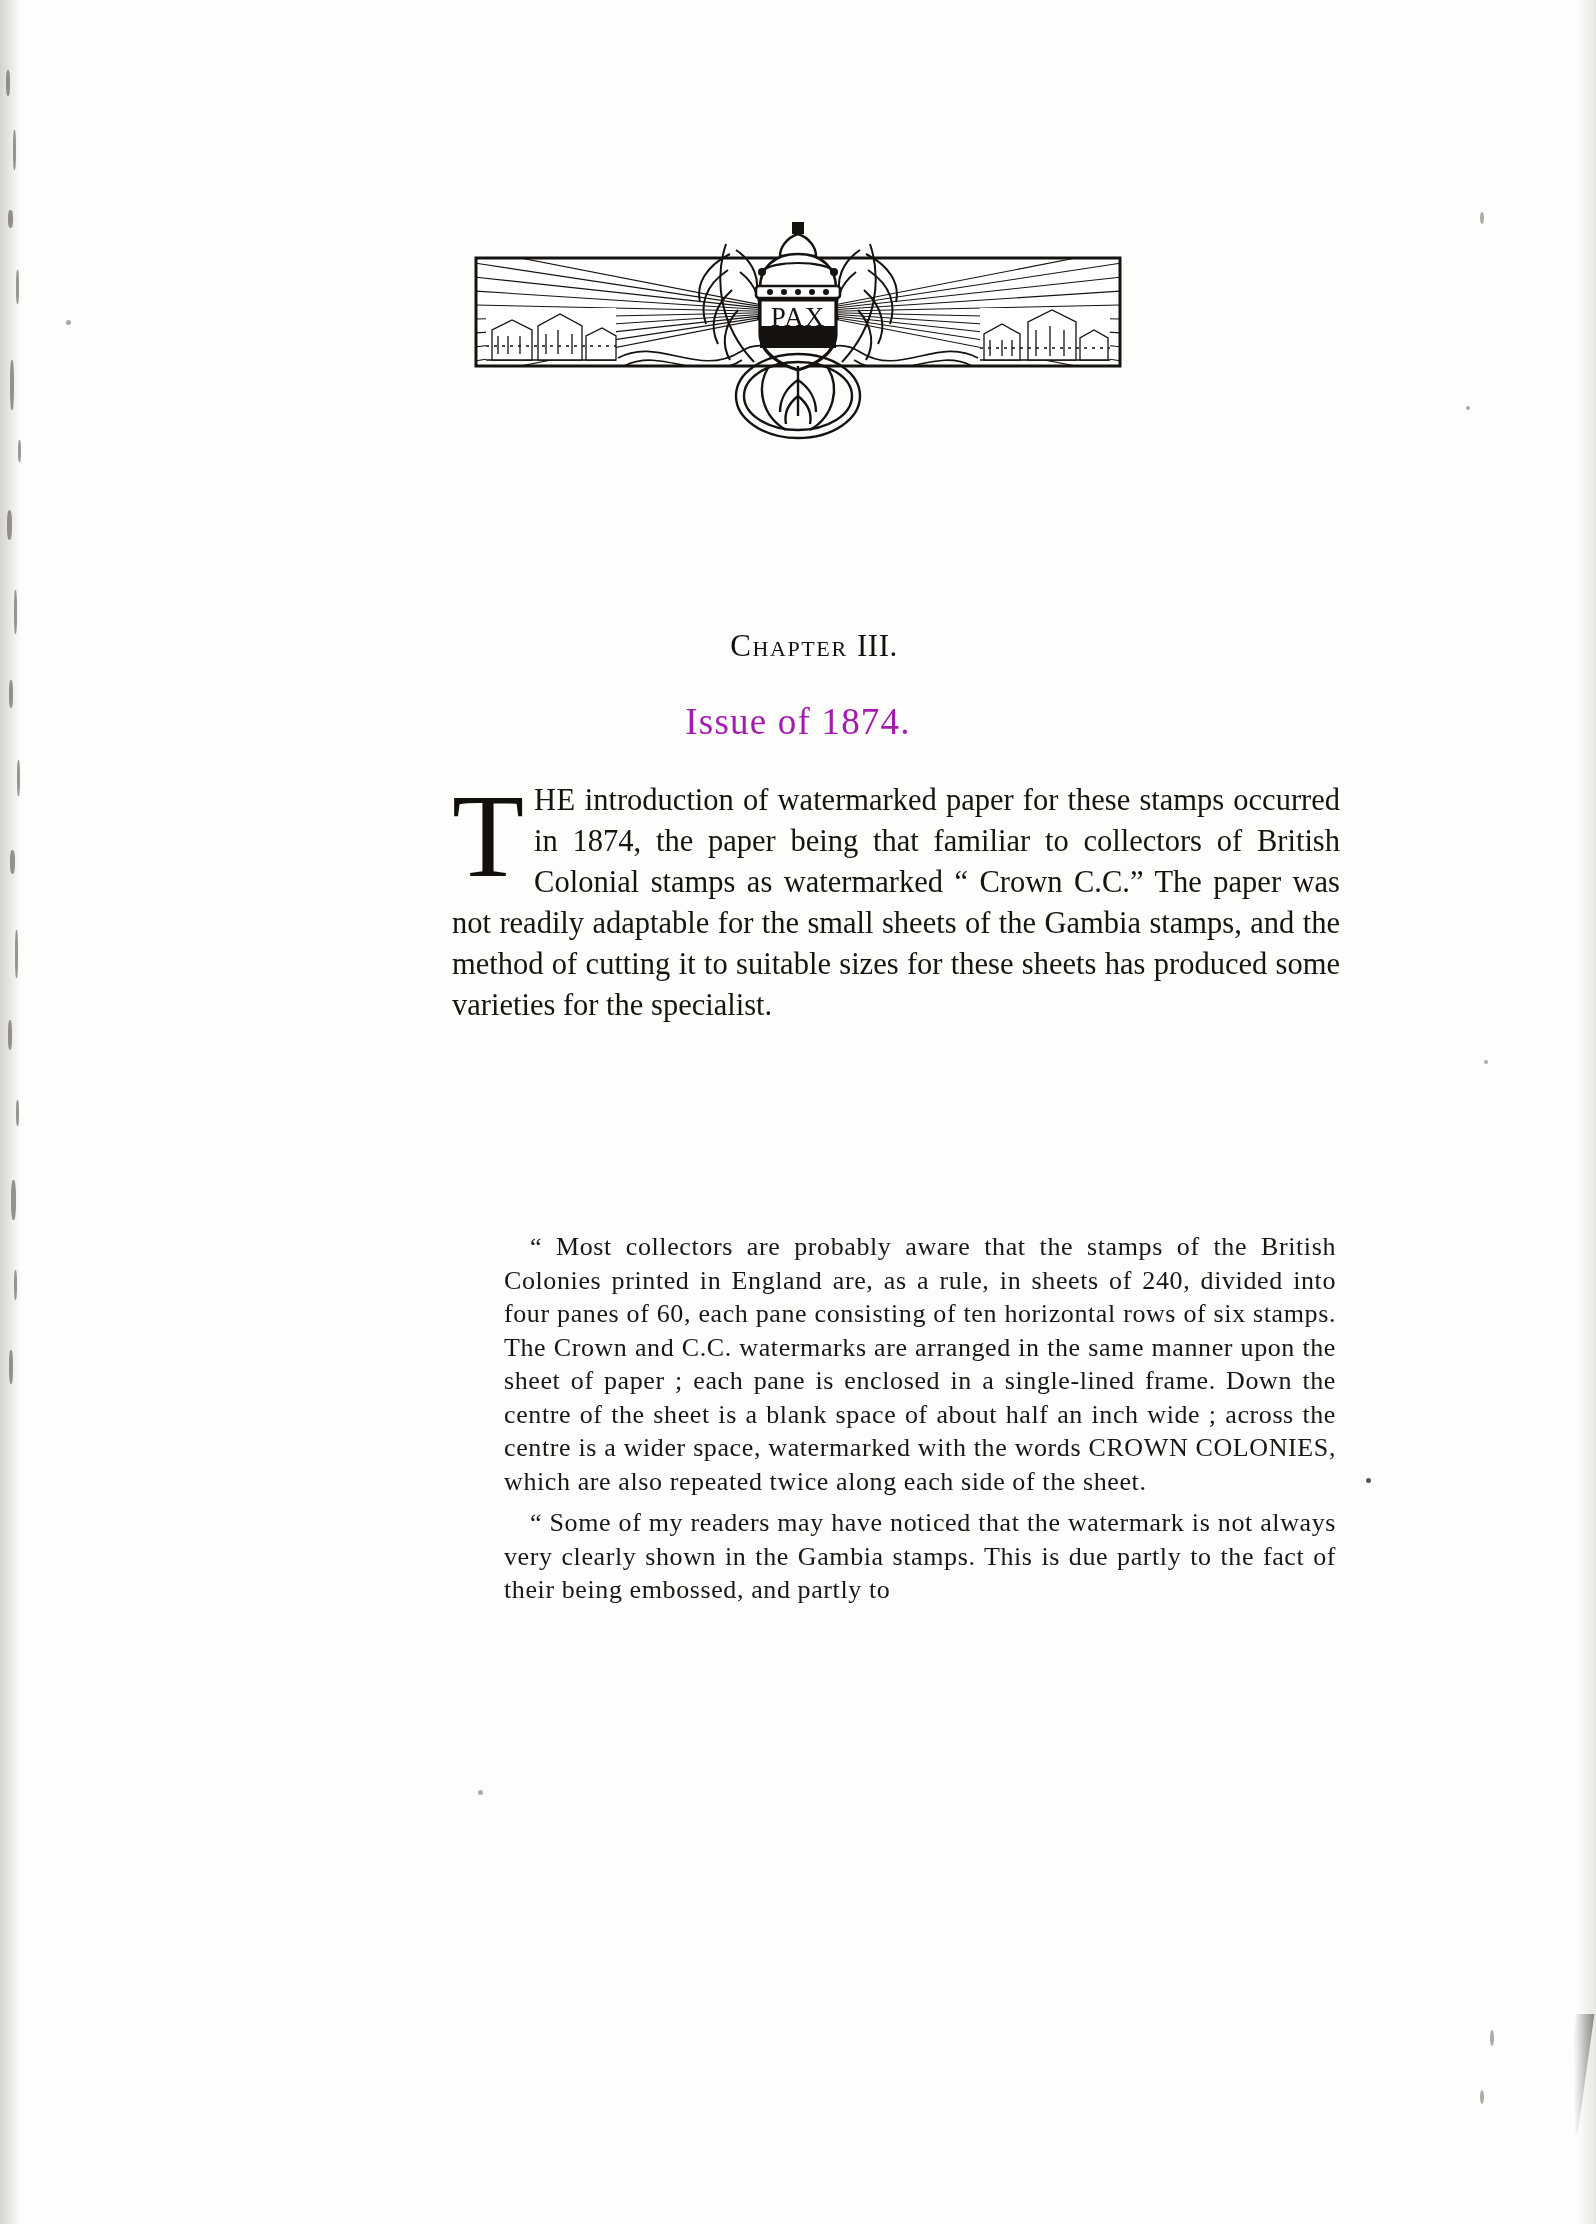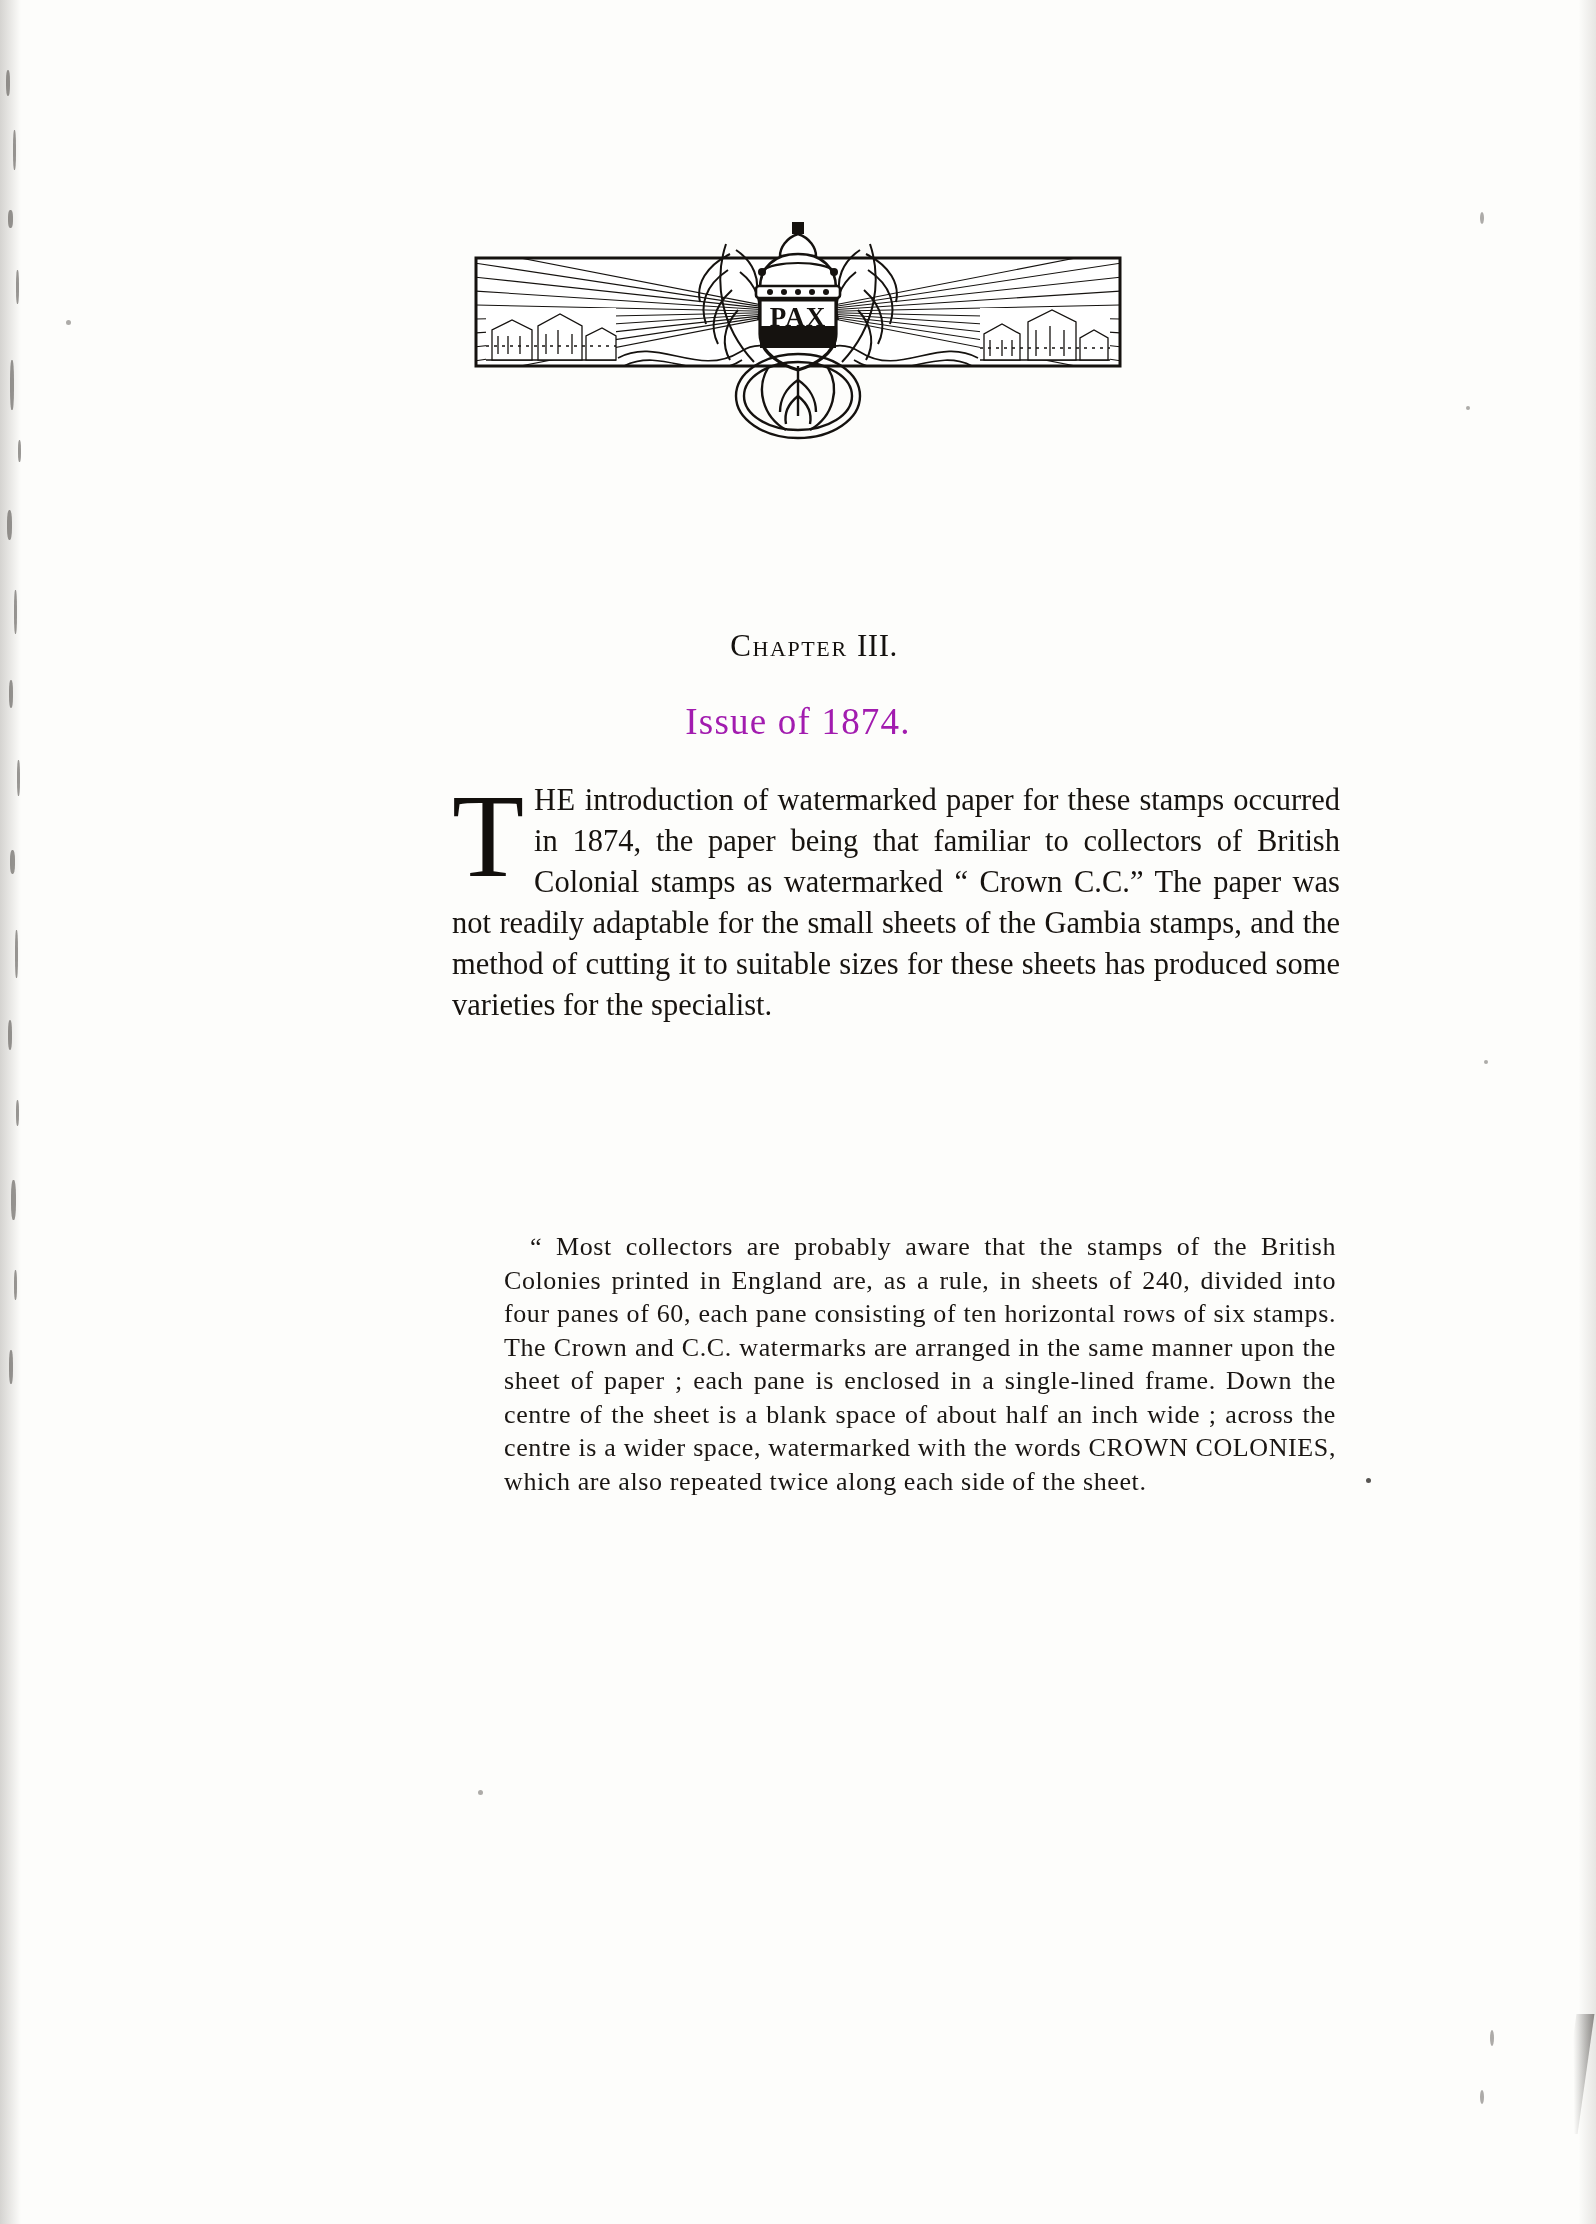--- a/index.html
+++ b/index.html
@@ -68,21 +68,20 @@
     width: 1596px;
   }
 
   
   .headpiece {
     position: absolute;
     left: 468px;
     top: 210px;
     width: 660px;
     height: 260px;
-    font-weight: bold;
   }
   .headpiece svg { display: block; }
 
   .chapter-line {
     position: absolute;
     top: 628px;
     left: 0; right: 0;
     text-align: center;
     font-size: 31px;
     letter-spacing: 1.6px;
@@ -328,17 +327,18 @@
 
   <div class="issue-title">Issue of 1874.</div>
 
   <div class="body-col">
     <p class="body"><span class="dropcap">T</span><span class="smallcaps">HE</span><span> introduction of watermarked paper for these stamps occurred in 1874, the paper being that familiar to collectors of British Colonial stamps as watermarked “ Crown C.C.”   The paper was not readily adaptable for the small sheets of the Gambia stamps, and the method of cutting it to suitable sizes for these sheets has produced some varieties for the specialist.</span></p>
 
   </div>
 
   <div class="quote-block">
     <p class="quote indent tracked">“ Most collectors are probably aware that the stamps of the British Colonies printed in England are, as a rule, in sheets of 240, divided into four panes of 60, each pane consisting of ten horizontal rows of six stamps.   The Crown and C.C. watermarks are arranged in the same manner upon the sheet of paper ; each pane is enclosed in a single-lined frame.   Down the centre of the sheet is a blank space of about half an inch wide ; across the centre is a wider space, watermarked with the words CROWN COLONIES, which are also repeated twice along each side of the sheet.</p>
+    <p class="quote indent tracked">“ Some of my readers may have noticed that the watermark is not always very clearly shown in the Gambia stamps.   This is due partly to the fact of their being embossed, and partly to</p>
   </div>
 
   <div class="margin-dot"></div>
 
 </div>
 
 </body></html>

